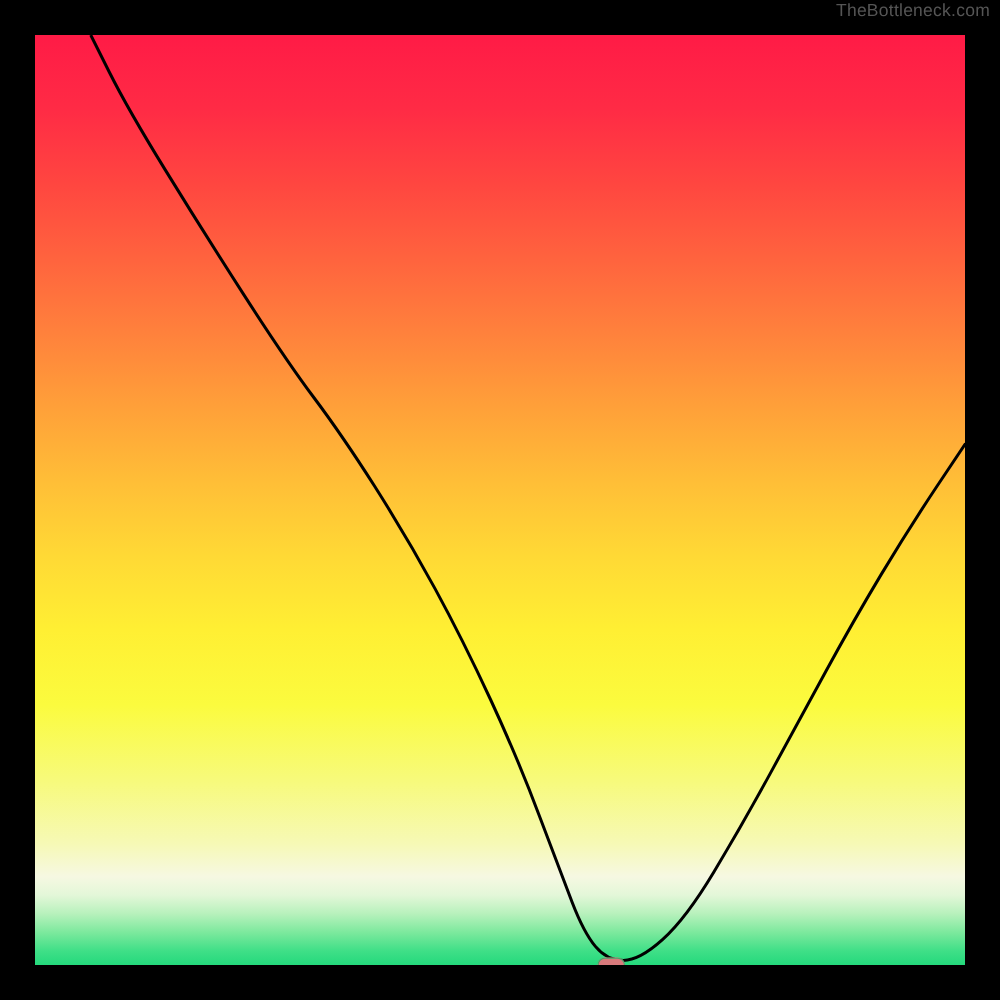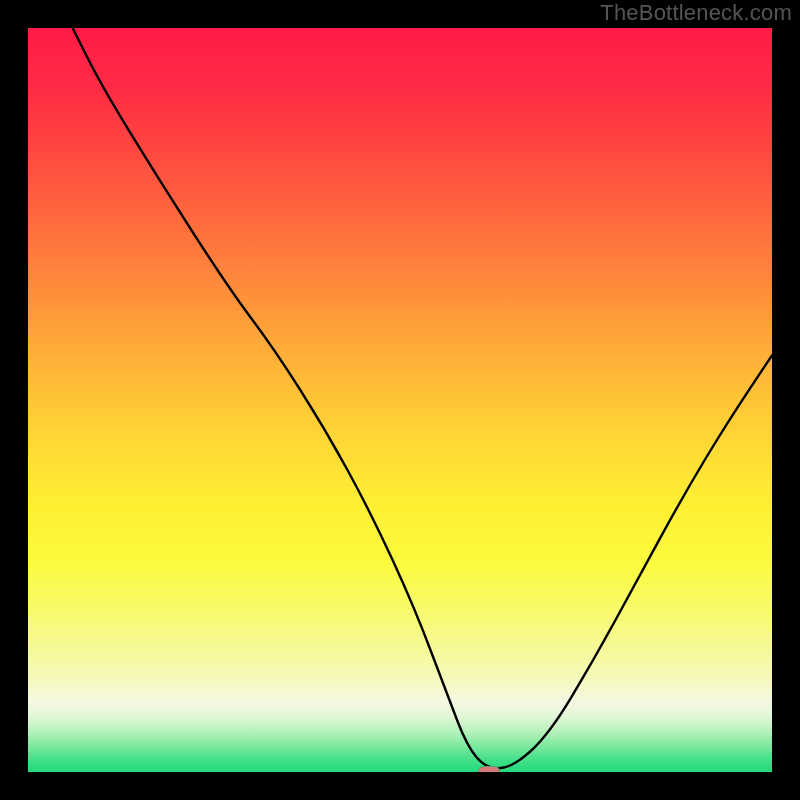--- a/index.html
+++ b/index.html
@@ -15,21 +15,21 @@
     position: relative;
     width: 800px;
     height: 800px;
     background: #000;
   }
   .watermark {
     position: absolute;
     top: 0;
     right: 8px;
     color: #555;
-    font-size: 22px;
+    font-size: 14px;
     font-weight: 400;
     letter-spacing: 0.2px;
     z-index: 10;
   }
   .plot-area {
     position: absolute;
     left: 28px;
     top: 28px;
     width: 744px;   
     height: 744px;

